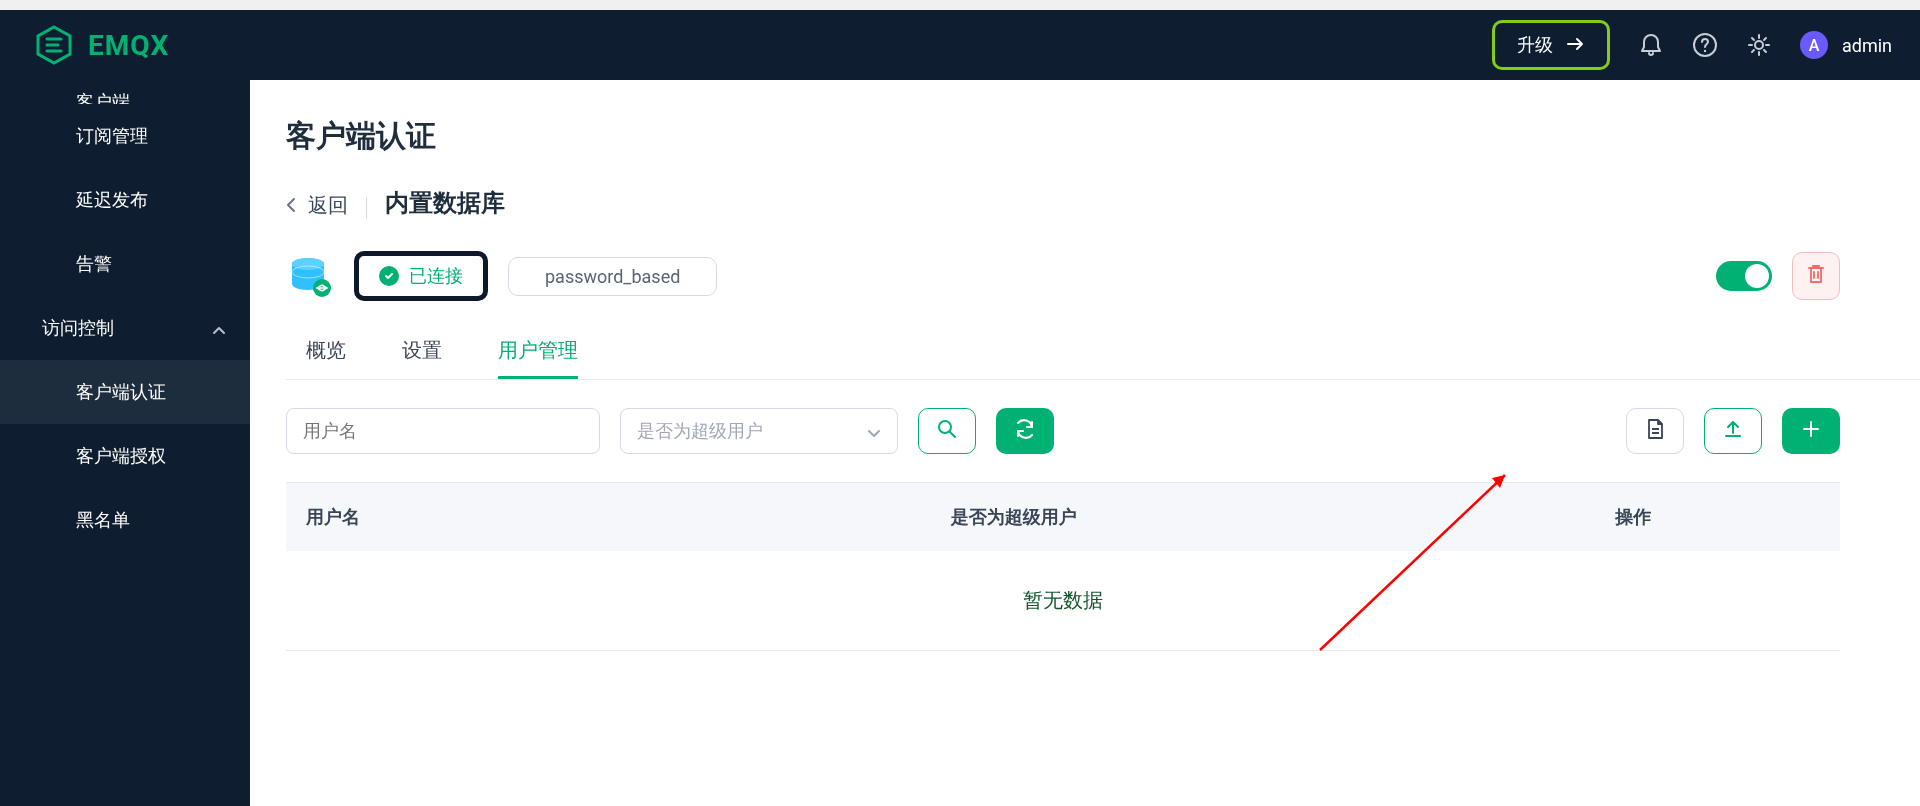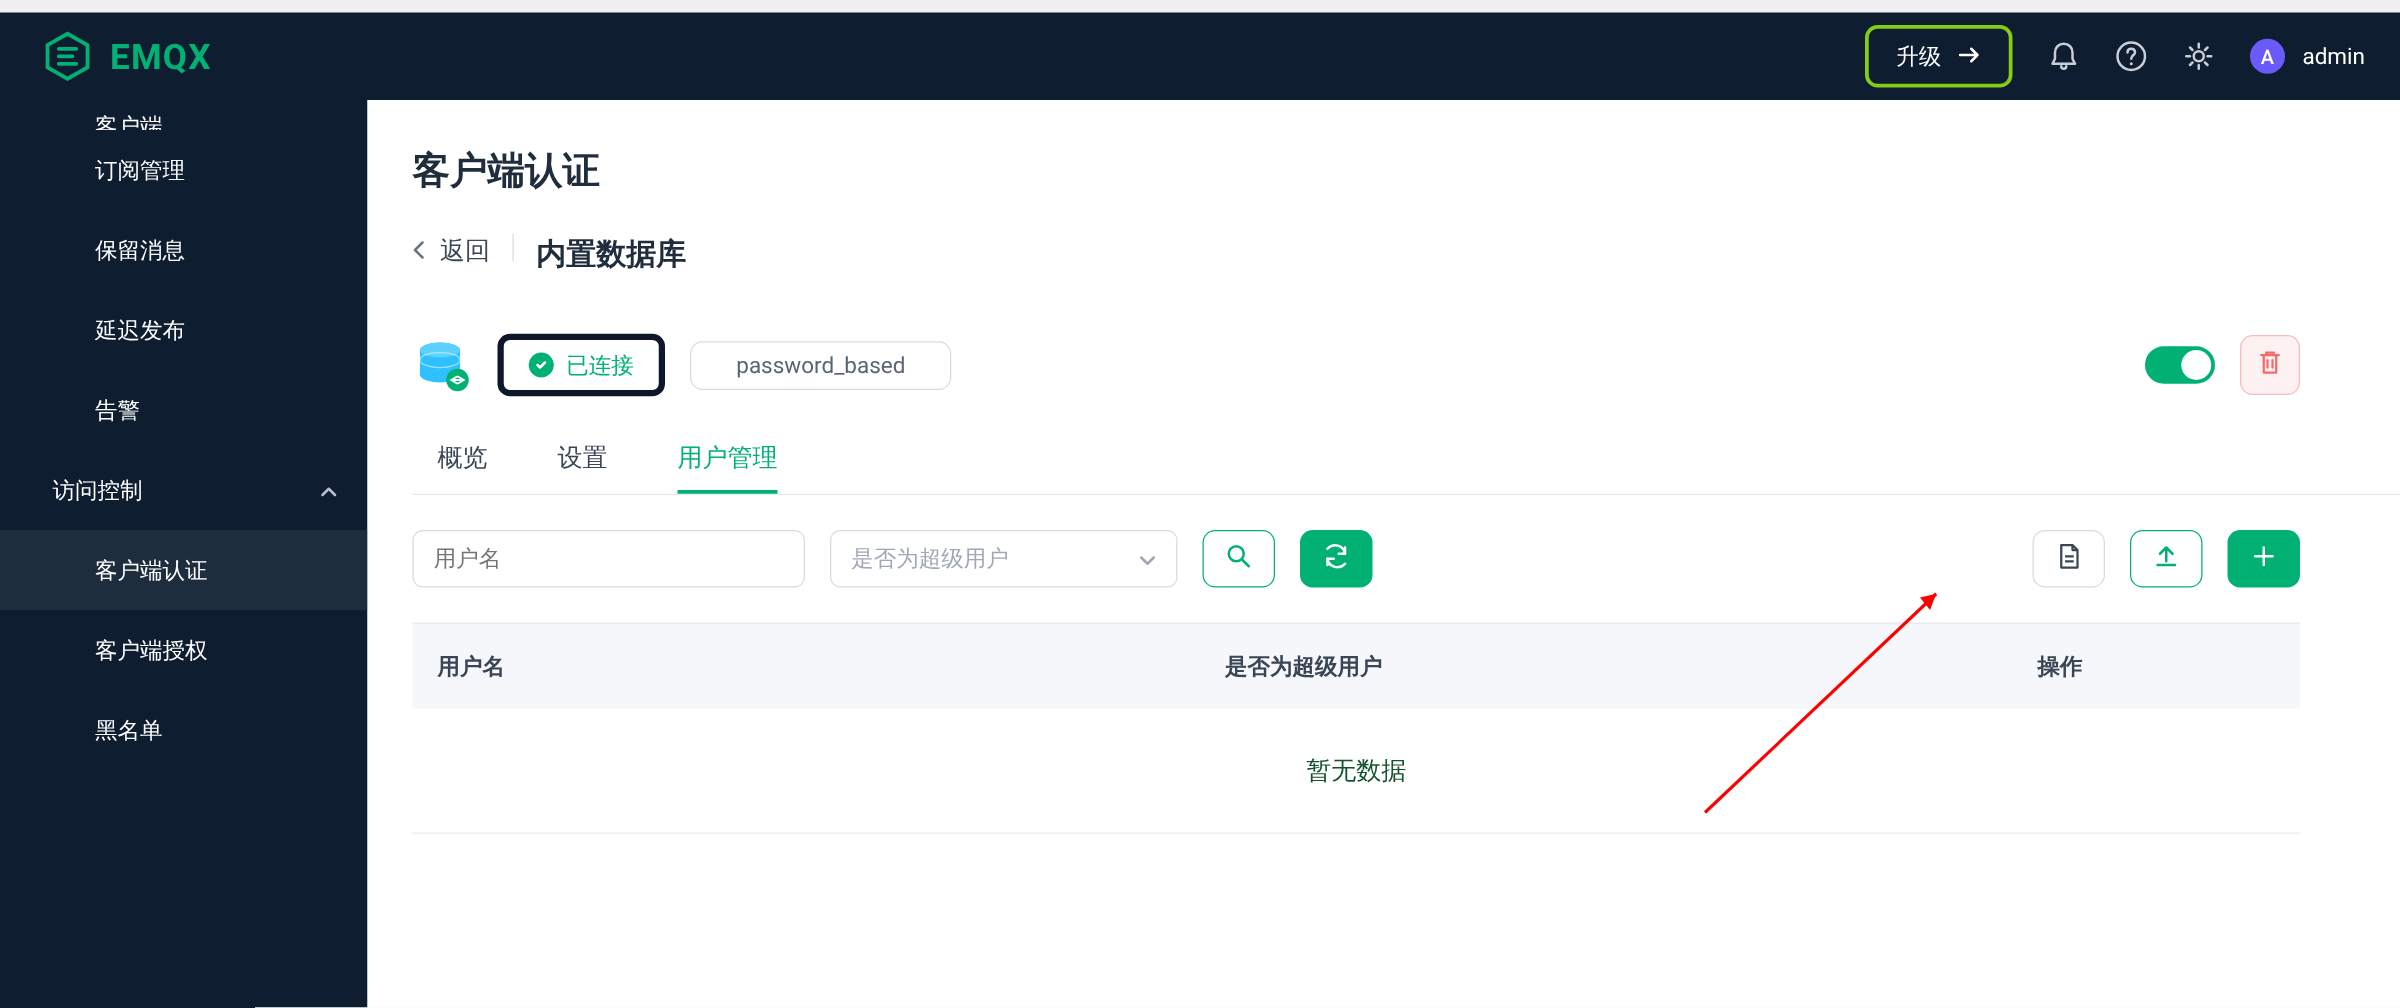--- a/index.html
+++ b/index.html
@@ -12,32 +12,32 @@
 .brand-name { color: #00b173; font-size: 28px; font-weight: 700; letter-spacing: 1px; }
 .header-right { display: flex; align-items: center; gap: 28px; }
 .upgrade-btn { display: flex; align-items: center; gap: 14px; border: 3px solid #84cc16; color: #fff; background: transparent; padding: 10px 22px; border-radius: 10px; font-size: 18px; cursor: pointer; }
 .header-icon { width: 26px; height: 26px; display: flex; align-items: center; justify-content: center; color: #c8cdd6; cursor: pointer; }
 .avatar { width: 28px; height: 28px; border-radius: 50%; background: #6a5af9; color: #fff; display: flex; align-items: center; justify-content: center; font-size: 16px; font-weight: 500; }
 .user-area { display: flex; align-items: center; gap: 14px; cursor: pointer; }
 .user-name { color: #fff; font-size: 18px; }
 
 
 .body-wrap { display: flex; height: calc(100% - 80px); }
-.sidebar { width: 294px; background: #0e1e30; height: 100%; padding-top: 4px; overflow: hidden; }
+.sidebar { width: 250px; background: #0e1e30; height: 100%; padding-top: 4px; overflow: hidden; }
 .sidebar-item { color: #fff; font-size: 18px; padding: 20px 0 20px 76px; cursor: pointer; }
 .sidebar-item.partial-top { padding-top: 0; padding-left: 76px; height: 20px; line-height: 0; overflow: hidden; position: relative; }
 .sidebar-item.partial-top span { position: absolute; bottom: 2px; left: 76px; white-space: nowrap; }
 .sidebar-section { color: #fff; font-size: 18px; padding: 20px 24px 20px 42px; cursor: pointer; display: flex; align-items: center; justify-content: space-between; }
 .sidebar-item.active { background: #1e2d3e; }
 .chevron { color: #b7bfce; }
 
 
 .main { flex: 1; background: #fff; height: 100%; padding: 36px 0 0 36px; border-top-left-radius: 0; position: relative; }
 .page-title { font-size: 30px; font-weight: 700; color: #1f2d3d; margin-bottom: 30px; }
-.back-row { display: flex; align-items: flex-start; gap: 18px; font-size: 20px; color: #3a4556; margin-bottom: 48px; }
+.back-row { display: flex; align-items: flex-end; gap: 18px; font-size: 20px; color: #3a4556; margin-bottom: 32px; }
 .back-link { display: flex; align-items: center; gap: 12px; cursor: pointer; }
 .vbar { width: 1px; height: 22px; background: #d6dbe3; }
 .page-sub { font-size: 24px; font-weight: 700; color: #1f2d3d; }
 
 .conn-row { display: flex; align-items: center; gap: 20px; margin-bottom: 24px; padding-right: 80px; }
 .db-logo { width: 48px; height: 48px; display: flex; align-items: center; justify-content: center; }
 .badge-connected { display: flex; align-items: center; gap: 10px; border: 5px solid #0f172a; color: #00b173; background: #fff; padding: 8px 20px; border-radius: 10px; font-size: 18px; }
 .badge-connected .dot { width: 20px; height: 20px; border-radius: 50%; background: #00b173; display: flex; align-items: center; justify-content: center; color: #fff; font-size: 12px; }
 .tag-type { border: 1px solid #d6dbe3; color: #5a6475; background: #fff; padding: 8px 36px; border-radius: 10px; font-size: 18px; }
 .conn-spacer { flex: 1; }
@@ -115,21 +115,20 @@
     </div>
   </div>
 </div>
 
 <div class="body-wrap">
   <div class="sidebar">
     <div class="sidebar-item partial-top">
         <span>客户端</span>
       </div>
     <div class="sidebar-item"><span>订阅管理</span></div>
-    <div class="sidebar-item"><span>保留消息</span></div>
     <div class="sidebar-item"><span>延迟发布</span></div>
     <div class="sidebar-item"><span>告警</span></div>
     <div class="sidebar-section">
       <span>访问控制</span>
       <span class="chevron">
         <svg width="14" height="10" viewBox="0 0 14 10">
             <path d="M2 8 L7 3 L12 8" stroke="#b7bfce" stroke-width="2" fill="none" stroke-linecap="round" stroke-linejoin="round"></path>
           </svg>
       </span>
     </div>

